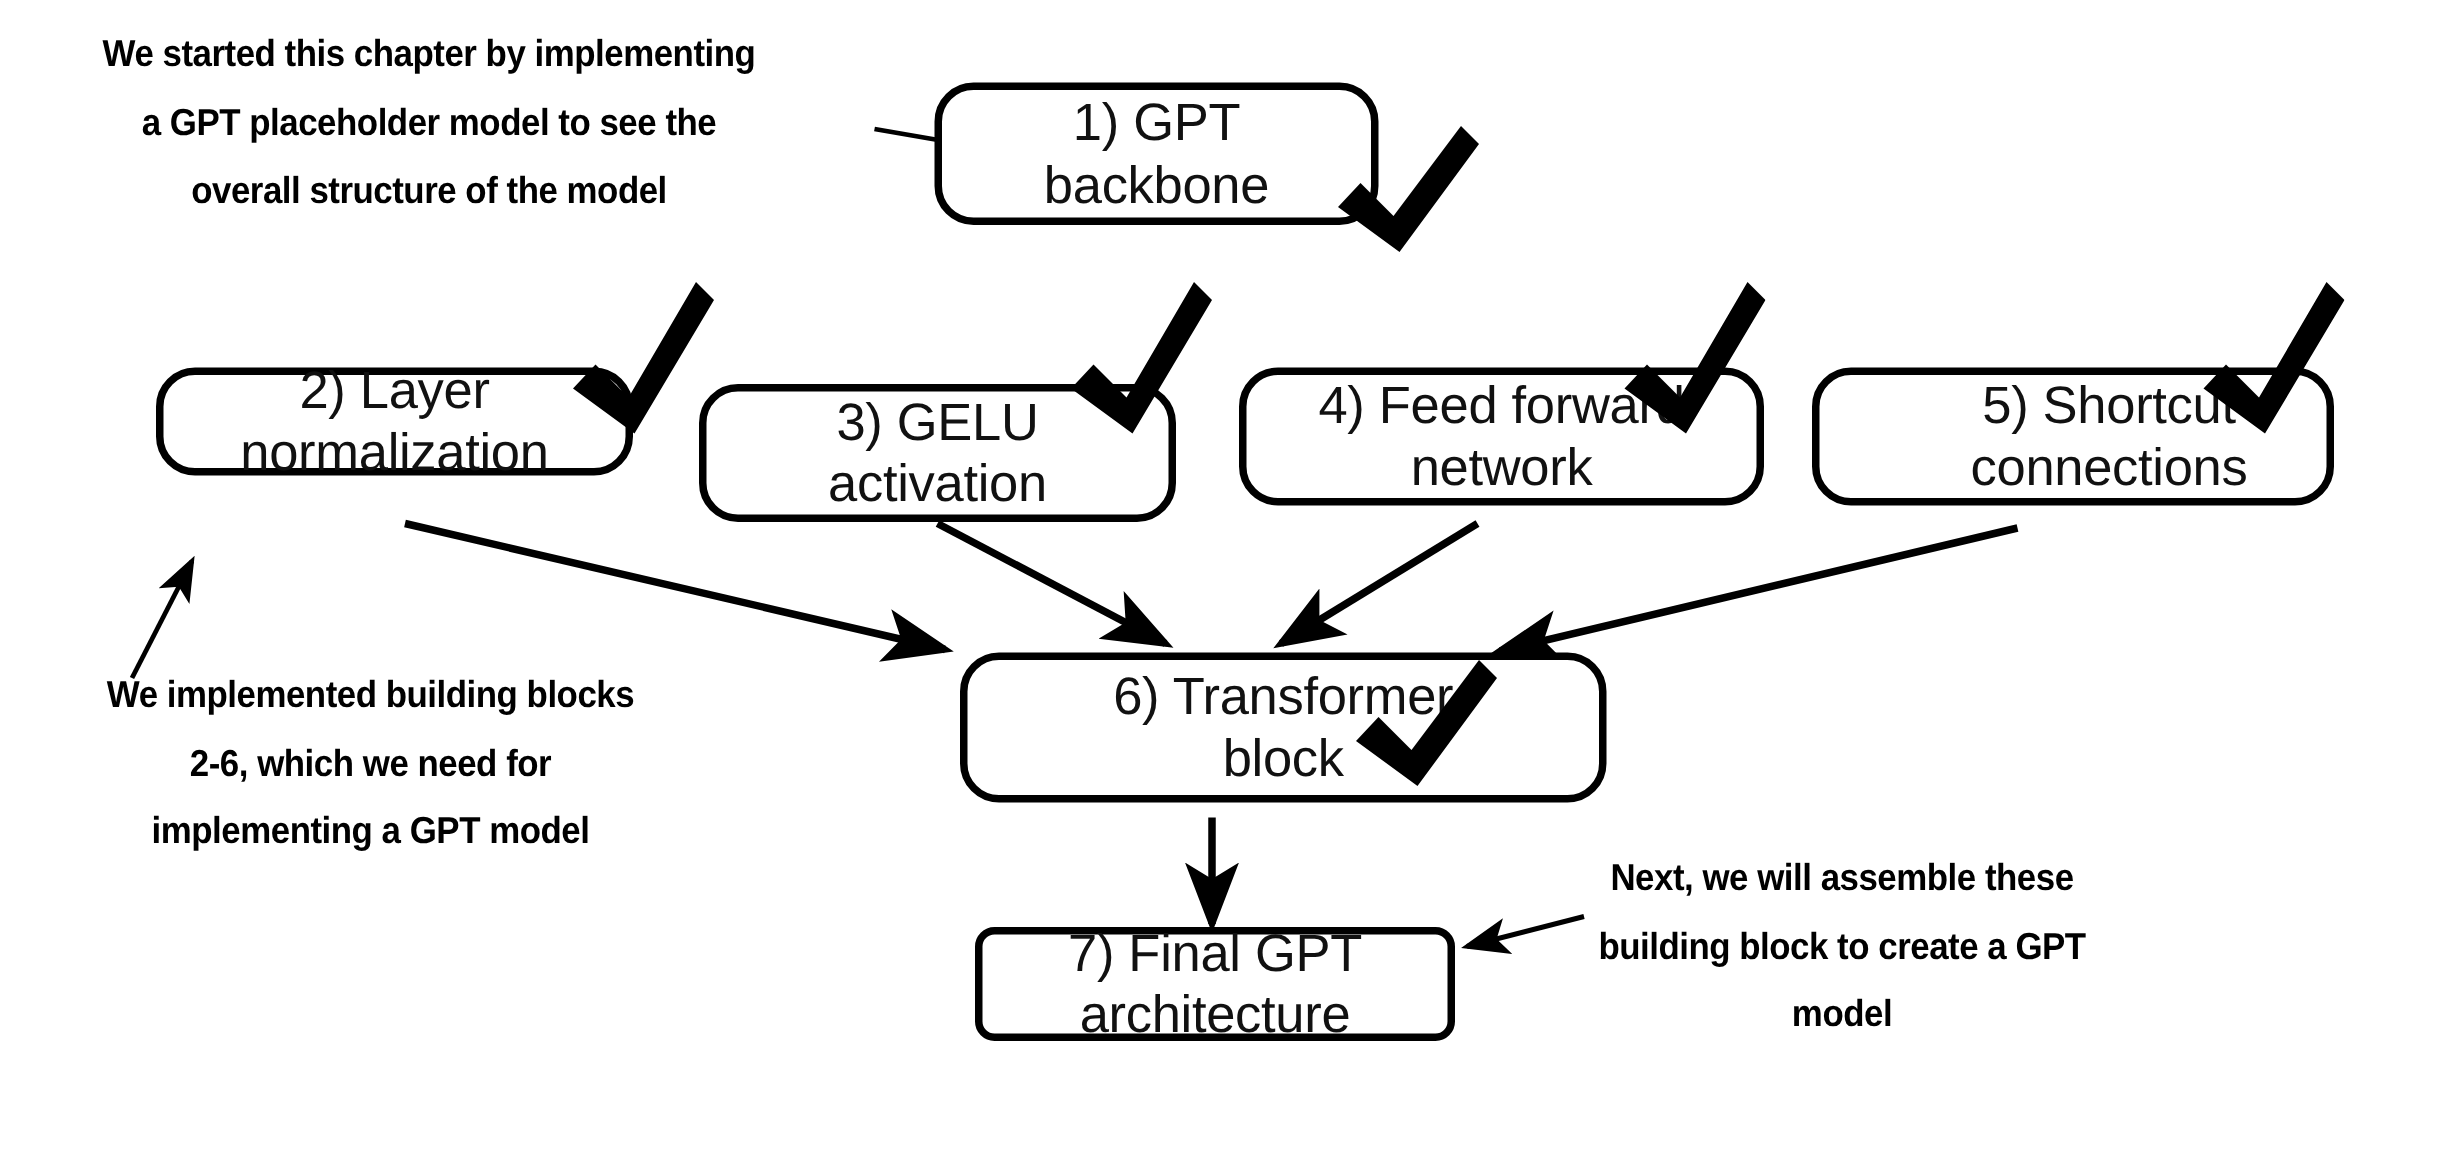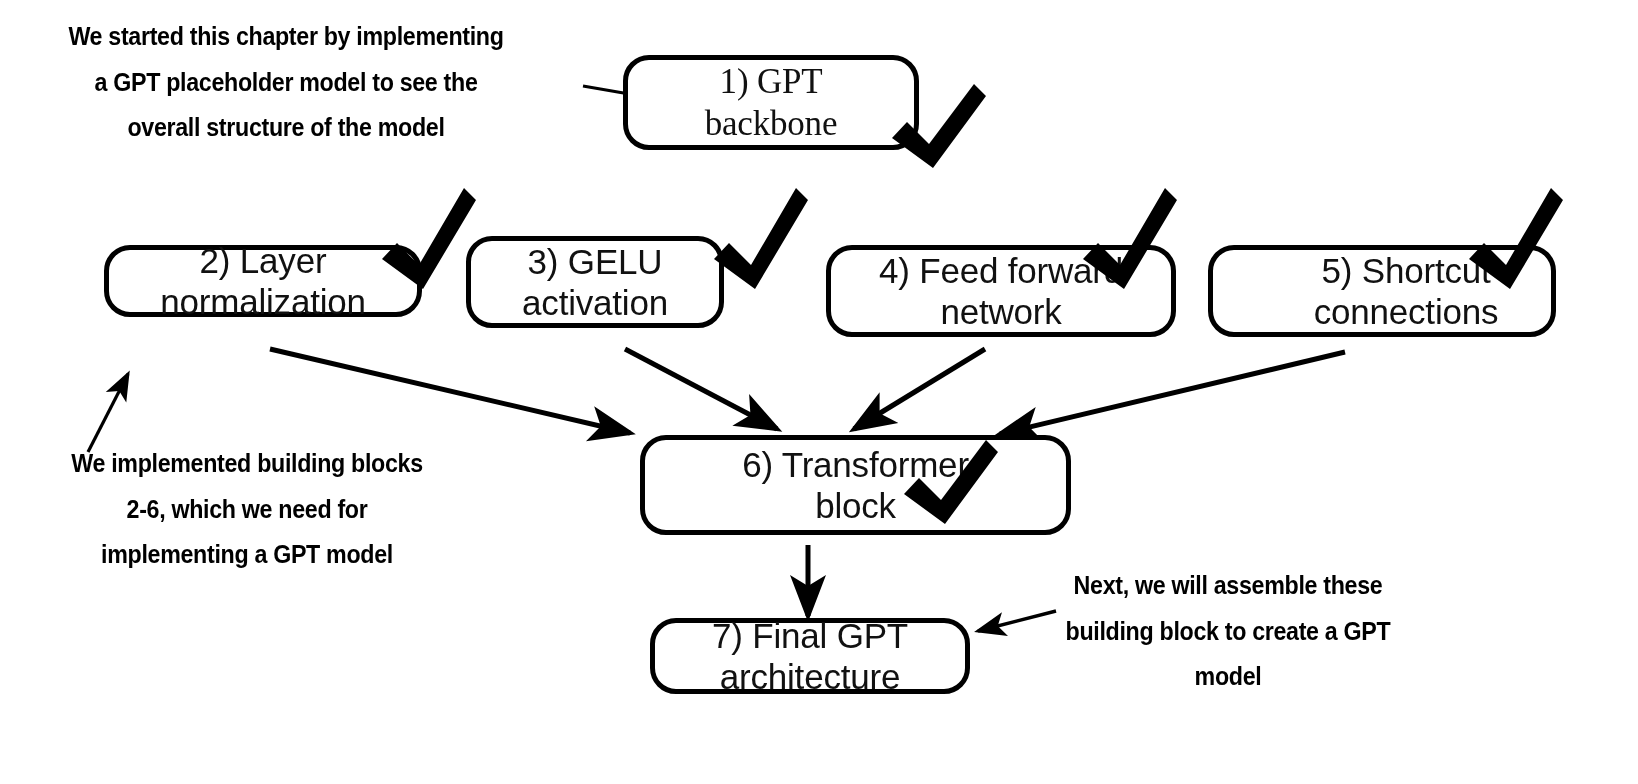--- a/index.html
+++ b/index.html
@@ -98,39 +98,39 @@
 
     <g>
       <line x1="808" y1="545" x2="808" y2="616" stroke="#000000" stroke-width="5" marker-end="url(#ah)"></line>
     </g>
 
     <g>
       <line x1="1056" y1="611" x2="978" y2="631" stroke="#000000" stroke-width="3.4" marker-end="url(#ah)"></line>
     </g>
   </svg>
 
-  <div class="node" style="left:623px; top:55px; width:296px; height:95px;font-family:Liberation Serif, serif;">1) GPT
+  <div class="node" style="left:623px; top:55px; width:296px; height:95px;">1) GPT
 backbone</div>
 
   <div class="node" style="left:104px; top:245px; width:318px; height:72px;">2) Layer
 normalization</div>
 
-  <div class="node" style="left:466px; top:236px; width:258px; height:92px;">3) GELU
+  <div class="node" style="left:466px; top:256px; width:318px; height:92px;">3) GELU
 activation</div>
 
   <div class="node" style="left:826px; top:245px; width:350px; height:92px;">4) Feed forward
 network</div>
 
   <div class="node" style="left:1208px; top:245px; width:348px; height:92px;padding-left:48px;">5) Shortcut
 connections</div>
 
   <div class="node" style="left:640px; top:435px; width:431px; height:100px;">6) Transformer
 block</div>
 
-  <div class="node" style="left:650px; top:618px; width:320px; height:76px;">7) Final GPT
+  <div class="node" style="left:650px; top:618px; width:320px; height:76px;border-radius:13px;">7) Final GPT
 architecture</div>
 
   <svg class="check" style="left:886px; top:82px; width:100px; height:90px;" viewBox="0 0 100 90">
     <path d="M6 56 L21 40 L43 62 L88 2 L100 14 L47 86 Z" fill="#000000"></path>
   </svg>
 
   <svg class="check" style="left:376px; top:186px; width:100px; height:110px;" viewBox="0 0 100 110">
     <path d="M6 73 L21 57 L43 79 L88 2 L100 14 L47 103 Z" fill="#000000"></path>
   </svg>
 

